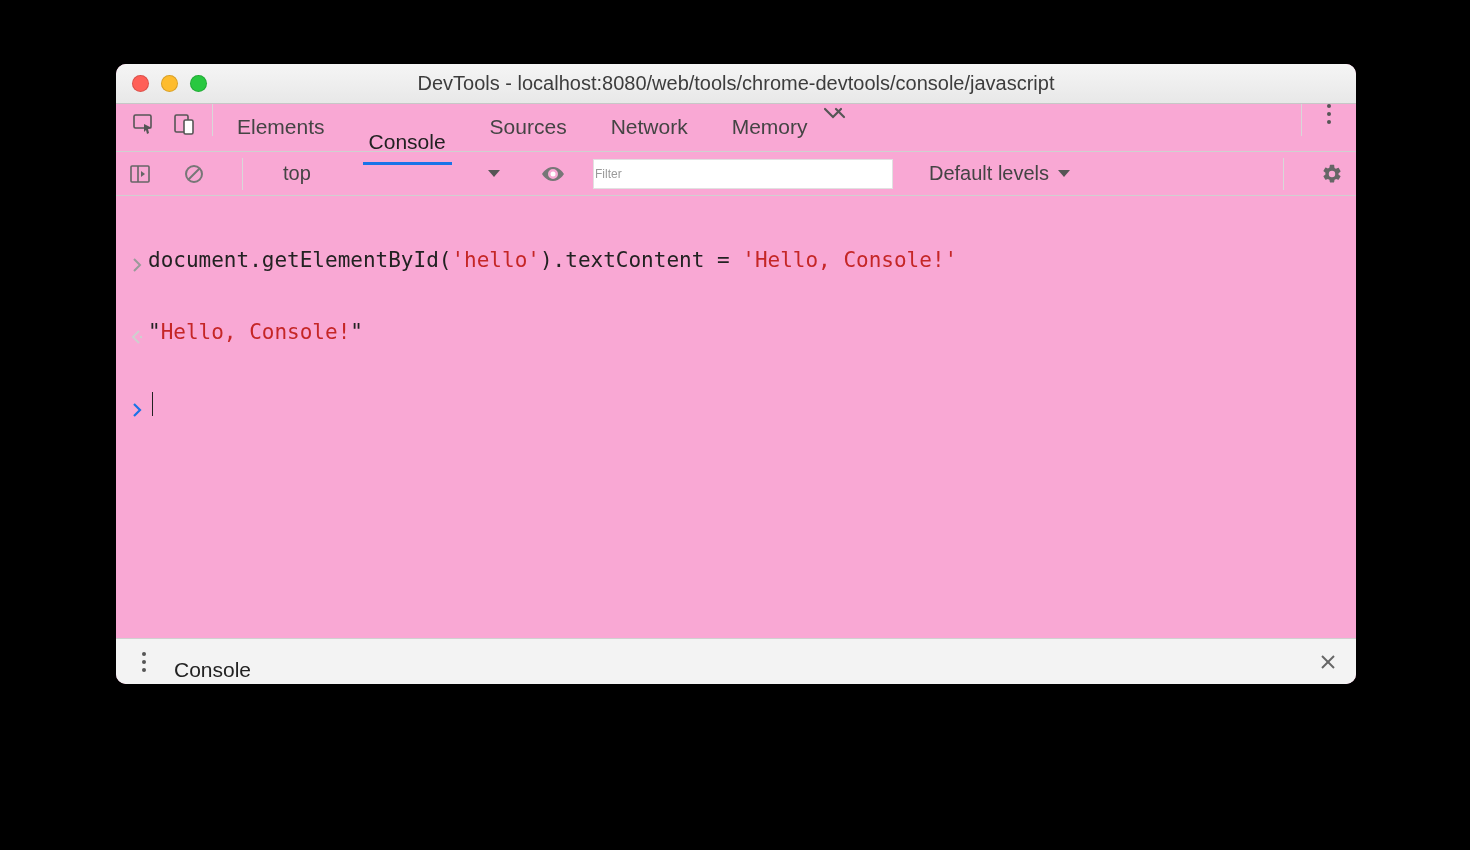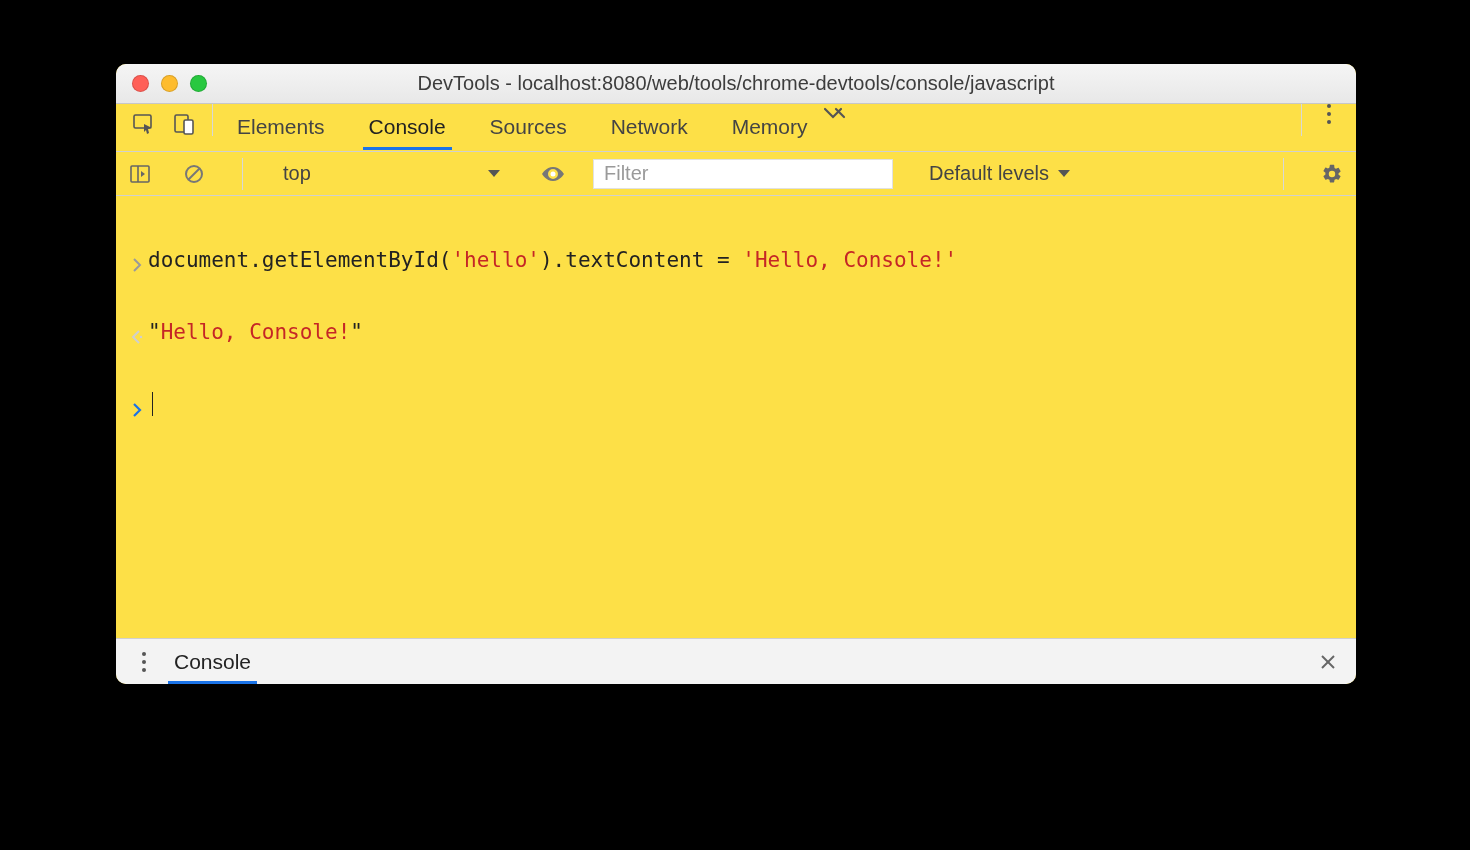--- a/index.html
+++ b/index.html
@@ -1,20 +1,20 @@
 <!DOCTYPE html>
 <html><head>
 <meta charset="utf-8">
 <style>
   * { box-sizing: border-box; margin: 0; padding: 0; }
   html, body { width: 1470px; height: 850px; background: #000; font-family: -apple-system, "Helvetica Neue", Arial, sans-serif; }
   .stage { width: 1470px; height: 850px; background: #000; position: relative; }
   .window {
     position: absolute; left: 116px; top: 64px; width: 1240px; height: 620px;
-    background: #fde047; border-radius: 10px; overflow: hidden;
+    background: #f9a8d4; border-radius: 10px; overflow: hidden;
     box-shadow: 0 30px 60px rgba(0,0,0,.5), 0 0 0 1px rgba(0,0,0,.15);
     display: flex; flex-direction: column;
   }
 
   
   .titlebar {
     height: 40px; background: linear-gradient(#f5f5f5, #e8e8e8);
     border-bottom: 1px solid #c7c7c7;
     display: flex; align-items: center; position: relative;
   }
@@ -25,39 +25,39 @@
 
   
   .tabbar {
     height: 48px; display: flex; align-items: flex-start; border-bottom: 1px solid #d0d0d0;
     padding: 0 8px; font-size: 21px; color: #444;
   }
   .tabbar .icon-btn { width: 40px; height: 40px; display: flex; align-items: center; justify-content: center; color: #555; }
   .sep { width: 1px; height: 32px; background: #d8d8d8; margin: 0 8px; }
   .tabs { display: flex; gap: 32px; margin-left: 10px; }
   .tab { padding: 11px 6px 10px; cursor: default; color: #444; position: relative; }
-  .tab.active { color: #222; }
+  .tab.active { color: #222; margin-top: 15px; }
   .tab.active::after { content: ""; position: absolute; left: 0; right: 0; bottom: -1px; height: 3px; background: #1a73e8; }
   .spacer { flex: 1; }
   .more-icon { width: 42px; display: flex; align-items: center; justify-content: center; }
   .kebab { width: 38px; display: flex; flex-direction: column; align-items: center; justify-content: center; gap: 4px; }
   .kebab span { width: 4px; height: 4px; background: #555; border-radius: 50%; }
 
   
   .console-toolbar {
     height: 44px; display: flex; align-items: center; border-bottom: 1px solid #d0d0d0;
     padding: 0 10px; font-size: 20px; color: #444; gap: 26px;
   }
   .ct-icon { width: 28px; height: 28px; display: flex; align-items: center; justify-content: center; color: #666; }
   .context-select { display: flex; align-items: center; gap: 6px; padding: 0 6px; min-width: 230px; }
   .context-select .caret { margin-left: auto; }
   .eye { margin-left: 6px; }
   .filter-input {
     flex: 0 0 300px; height: 30px; border: 1px solid #e1e1e1; background: #fff;
-    font-size: 20px; padding: 0 10px; color: #333; outline: none;
+    font-size: 12px; padding: 0 1px; color: #333; outline: none;
   }
   .filter-input::placeholder { color: #9a9a9a; }
   .levels { display: flex; align-items: center; gap: 8px; margin-left: 10px; }
   .gear { margin-left: auto; }
 
   
   .console-body {
     flex: 1; overflow: auto; padding: 8px 0 0 0;
     font-family: Menlo, Consolas, monospace; font-size: 21px; color: #222;
   }

